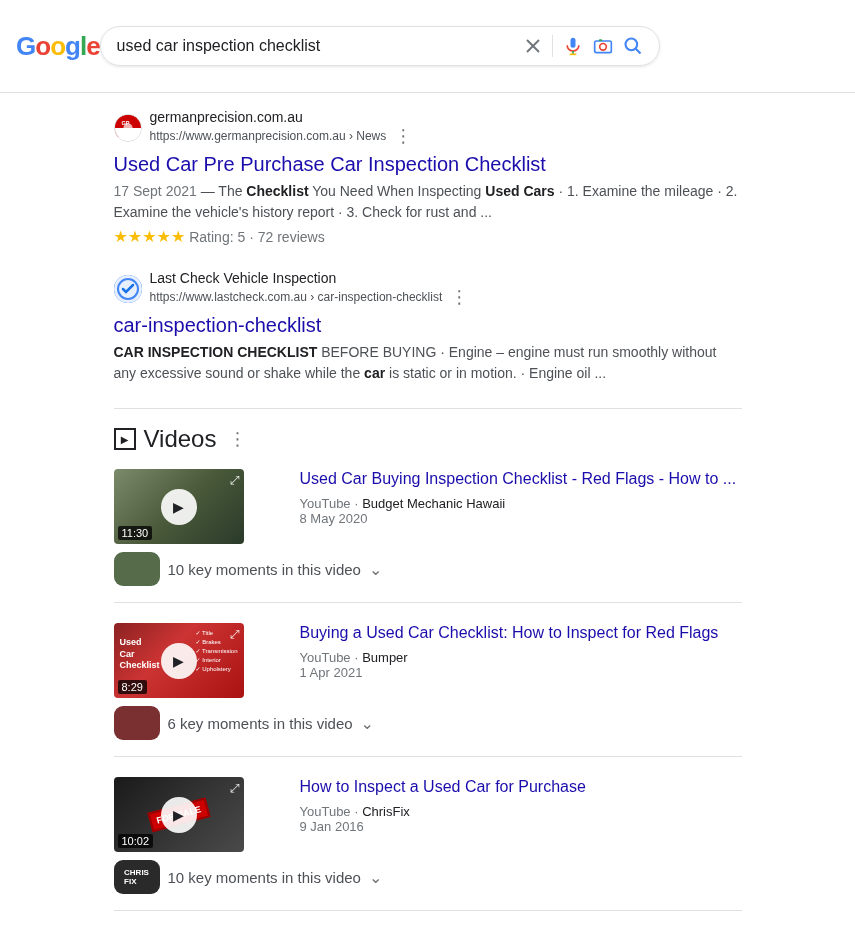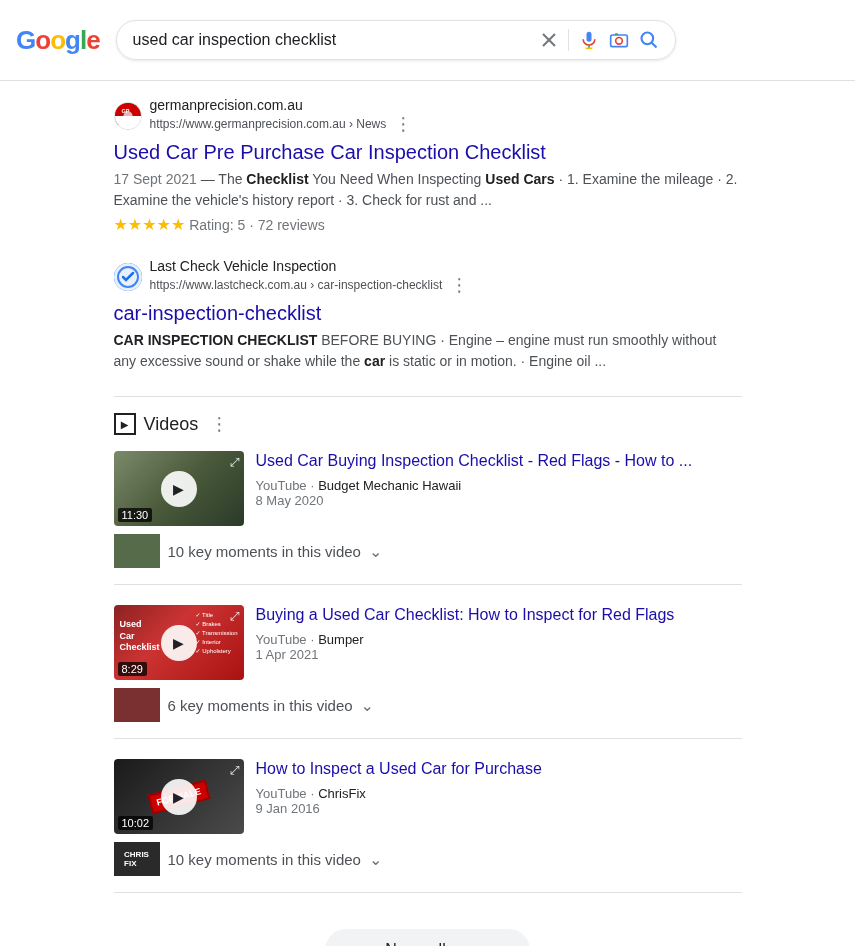--- a/index.html
+++ b/index.html
@@ -7,23 +7,22 @@
       font-family: Arial, sans-serif;
       background: #fff;
       color: #202124;
       font-size: 14px;
     }
 
     
     .header {
       display: flex;
       align-items: center;
-      padding: 20px 16px;
+      padding: 26px 16px;
       border-bottom: 1px solid #e0e0e0;
-      gap: 16px;
     }
     .google-logo {
       font-size: 26px;
       font-weight: bold;
       letter-spacing: -1px;
       text-decoration: none;
       flex-shrink: 0;
     }
     .google-logo .g-blue { color: #4285F4; }
     .google-logo .g-red { color: #EA4335; }
@@ -172,21 +171,21 @@
     .video-play-icon {
       width: 22px;
       height: 22px;
       border: 2px solid #202124;
       display: flex;
       align-items: center;
       justify-content: center;
       font-size: 10px;
     }
     .videos-title {
-      font-size: 18px;
+      font-size: 24px;
       font-weight: normal;
       color: #202124;
     }
     .video-item {
       margin-bottom: 20px;
       border-bottom: 1px solid #e0e0e0;
       padding-bottom: 16px;
     }
     .video-item:last-of-type { border-bottom: none; }
     .video-top {
@@ -236,20 +235,21 @@
     .video-expand-icon {
       position: absolute;
       top: 4px;
       right: 4px;
       color: #fff;
       font-size: 12px;
       opacity: 0.9;
     }
     .video-info {
       flex: 1;
+      margin-left: 44px;
     }
     .video-title {
       font-size: 16px;
       color: #1a0dab;
       text-decoration: none;
       line-height: 1.3;
       display: block;
       margin-bottom: 6px;
     }
     .video-meta {
@@ -259,21 +259,21 @@
     .video-meta .source { color: #202124; }
     .video-moments {
       display: flex;
       align-items: center;
       gap: 8px;
       margin-top: 8px;
     }
     .moments-thumb {
       width: 46px;
       height: 34px;
-      border-radius: 0;
+      border-radius: 9px;
       overflow: hidden;
       flex-shrink: 0;
     }
     .moments-thumb-v1 { background: #556b4a; }
     .moments-thumb-v2 { background: #7a3030; }
     .moments-thumb-v3 { background: #2a2a2a; }
     .moments-text {
       font-size: 15px;
       color: #4d5156;
     }

